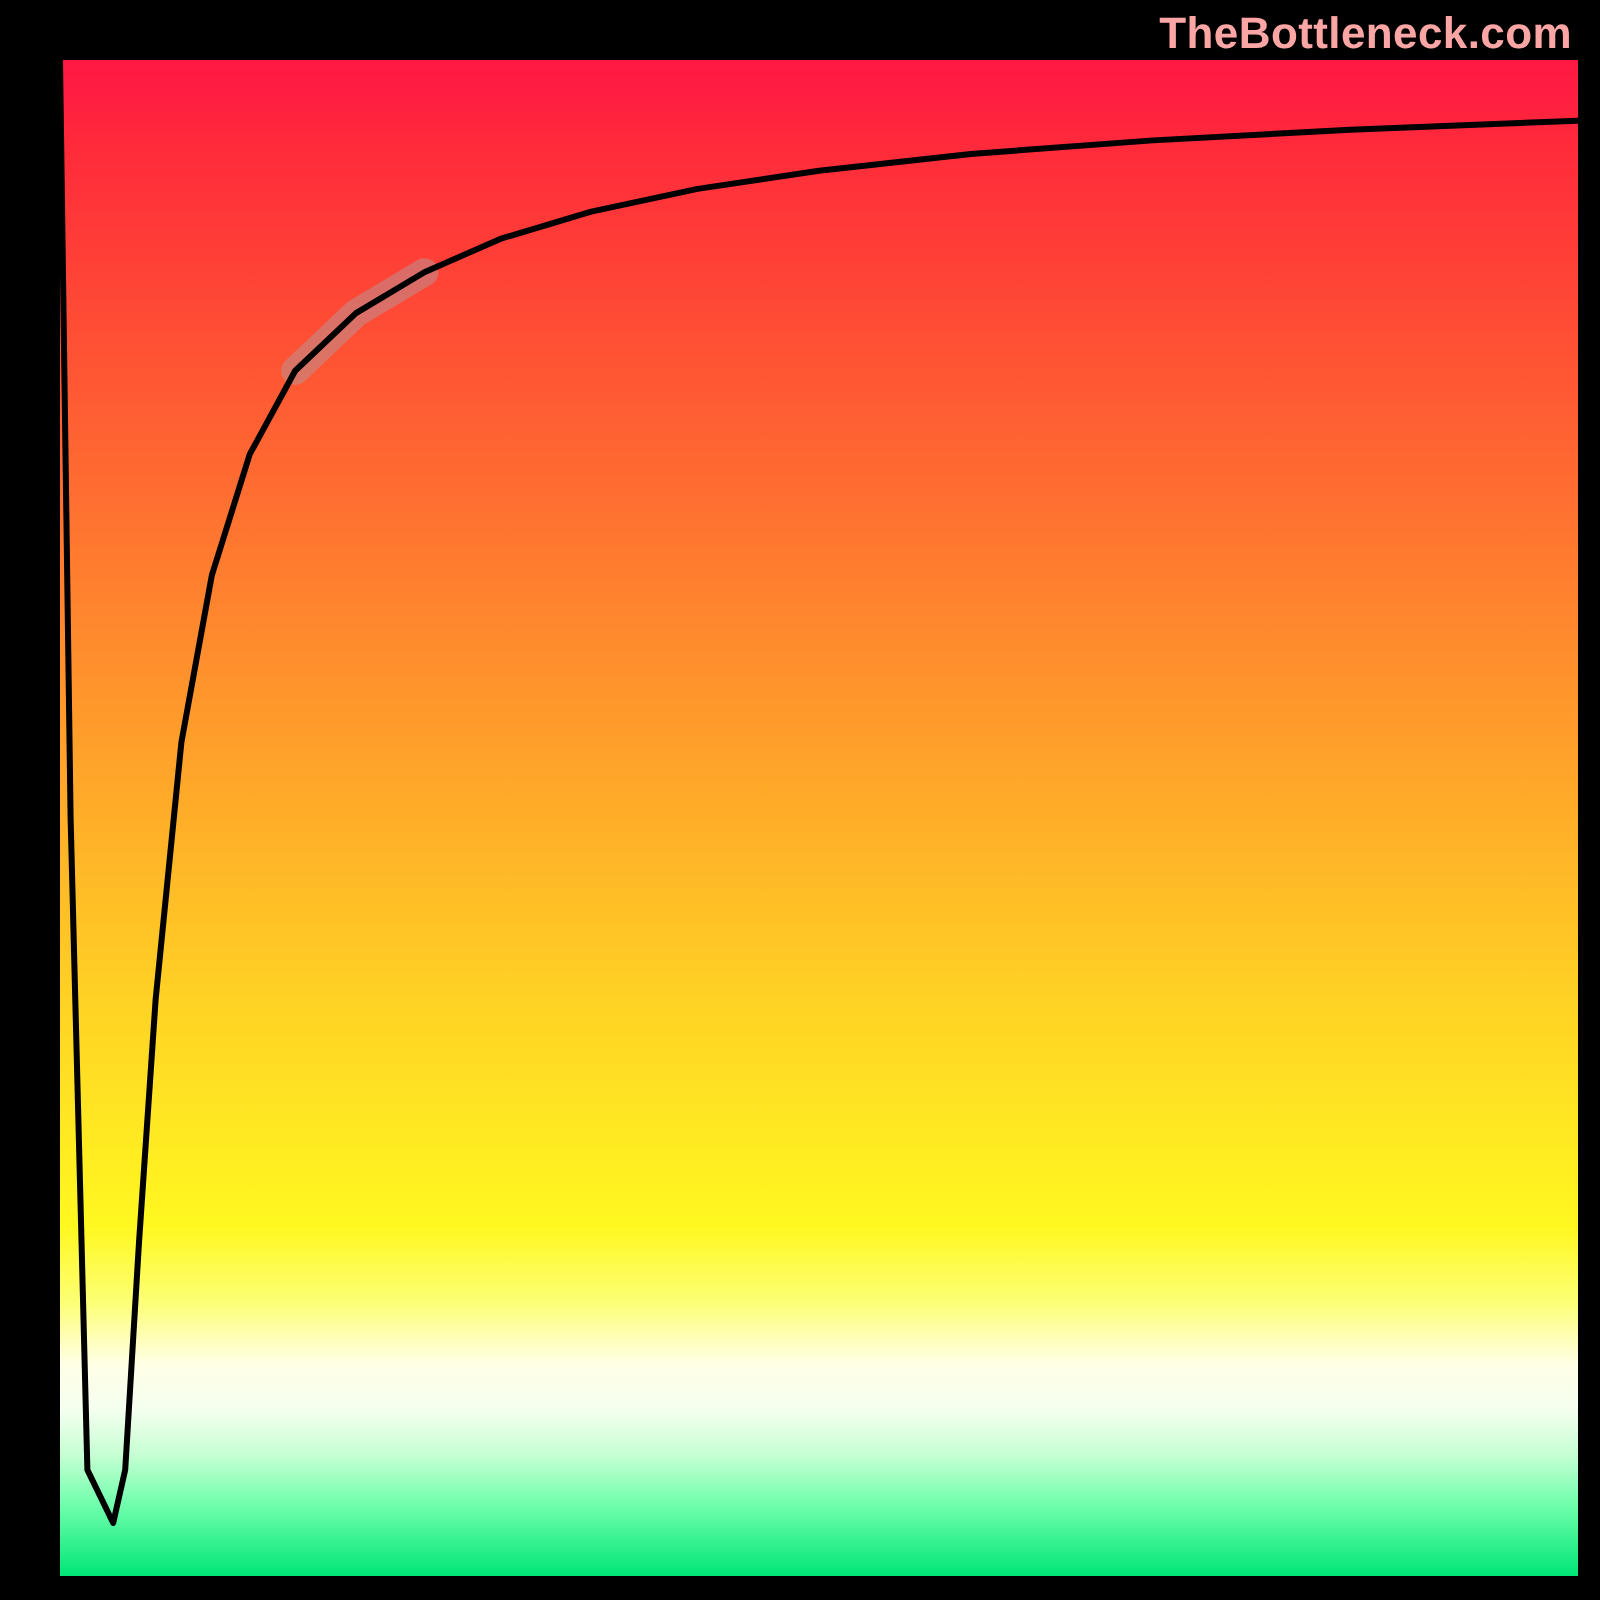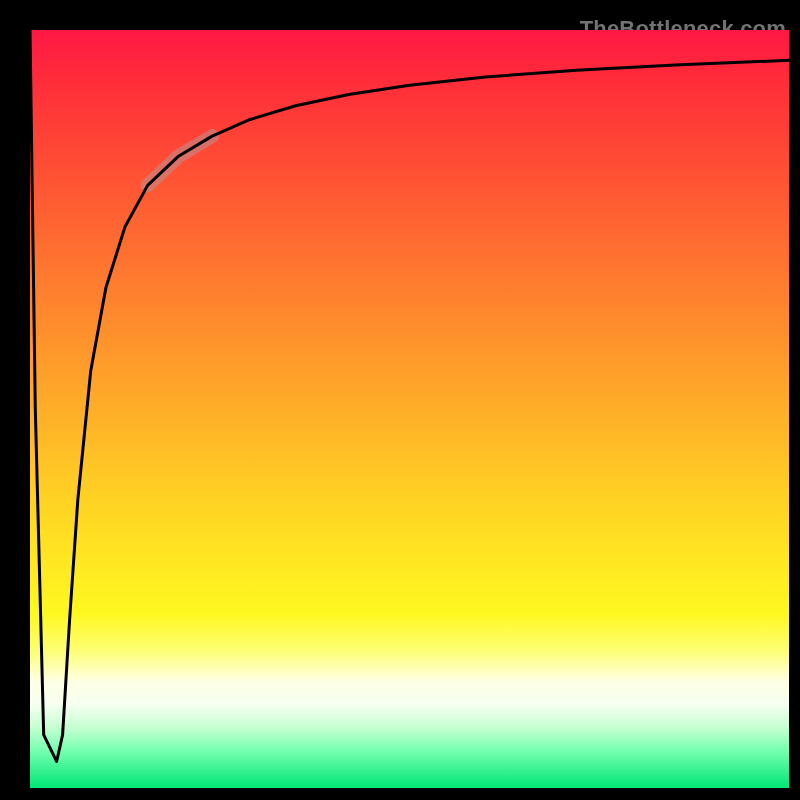--- a/index.html
+++ b/index.html
@@ -12,23 +12,23 @@
     overflow: hidden;
   }
   .frame {
     position: relative;
     width: 800px;
     height: 800px;
     background: #000;
   }
   .watermark {
     position: absolute;
-    top: 16px;
+    top: 4px;
     right: 14px;
-    color: #737373;
+    color: #fca5a5;
     font-size: 22px;
     font-weight: 600;
     letter-spacing: 0.2px;
     user-select: none;
   }
   .plot-area {
     position: absolute;
     left: 30px;
     top: 30px;
     width: 759px;

